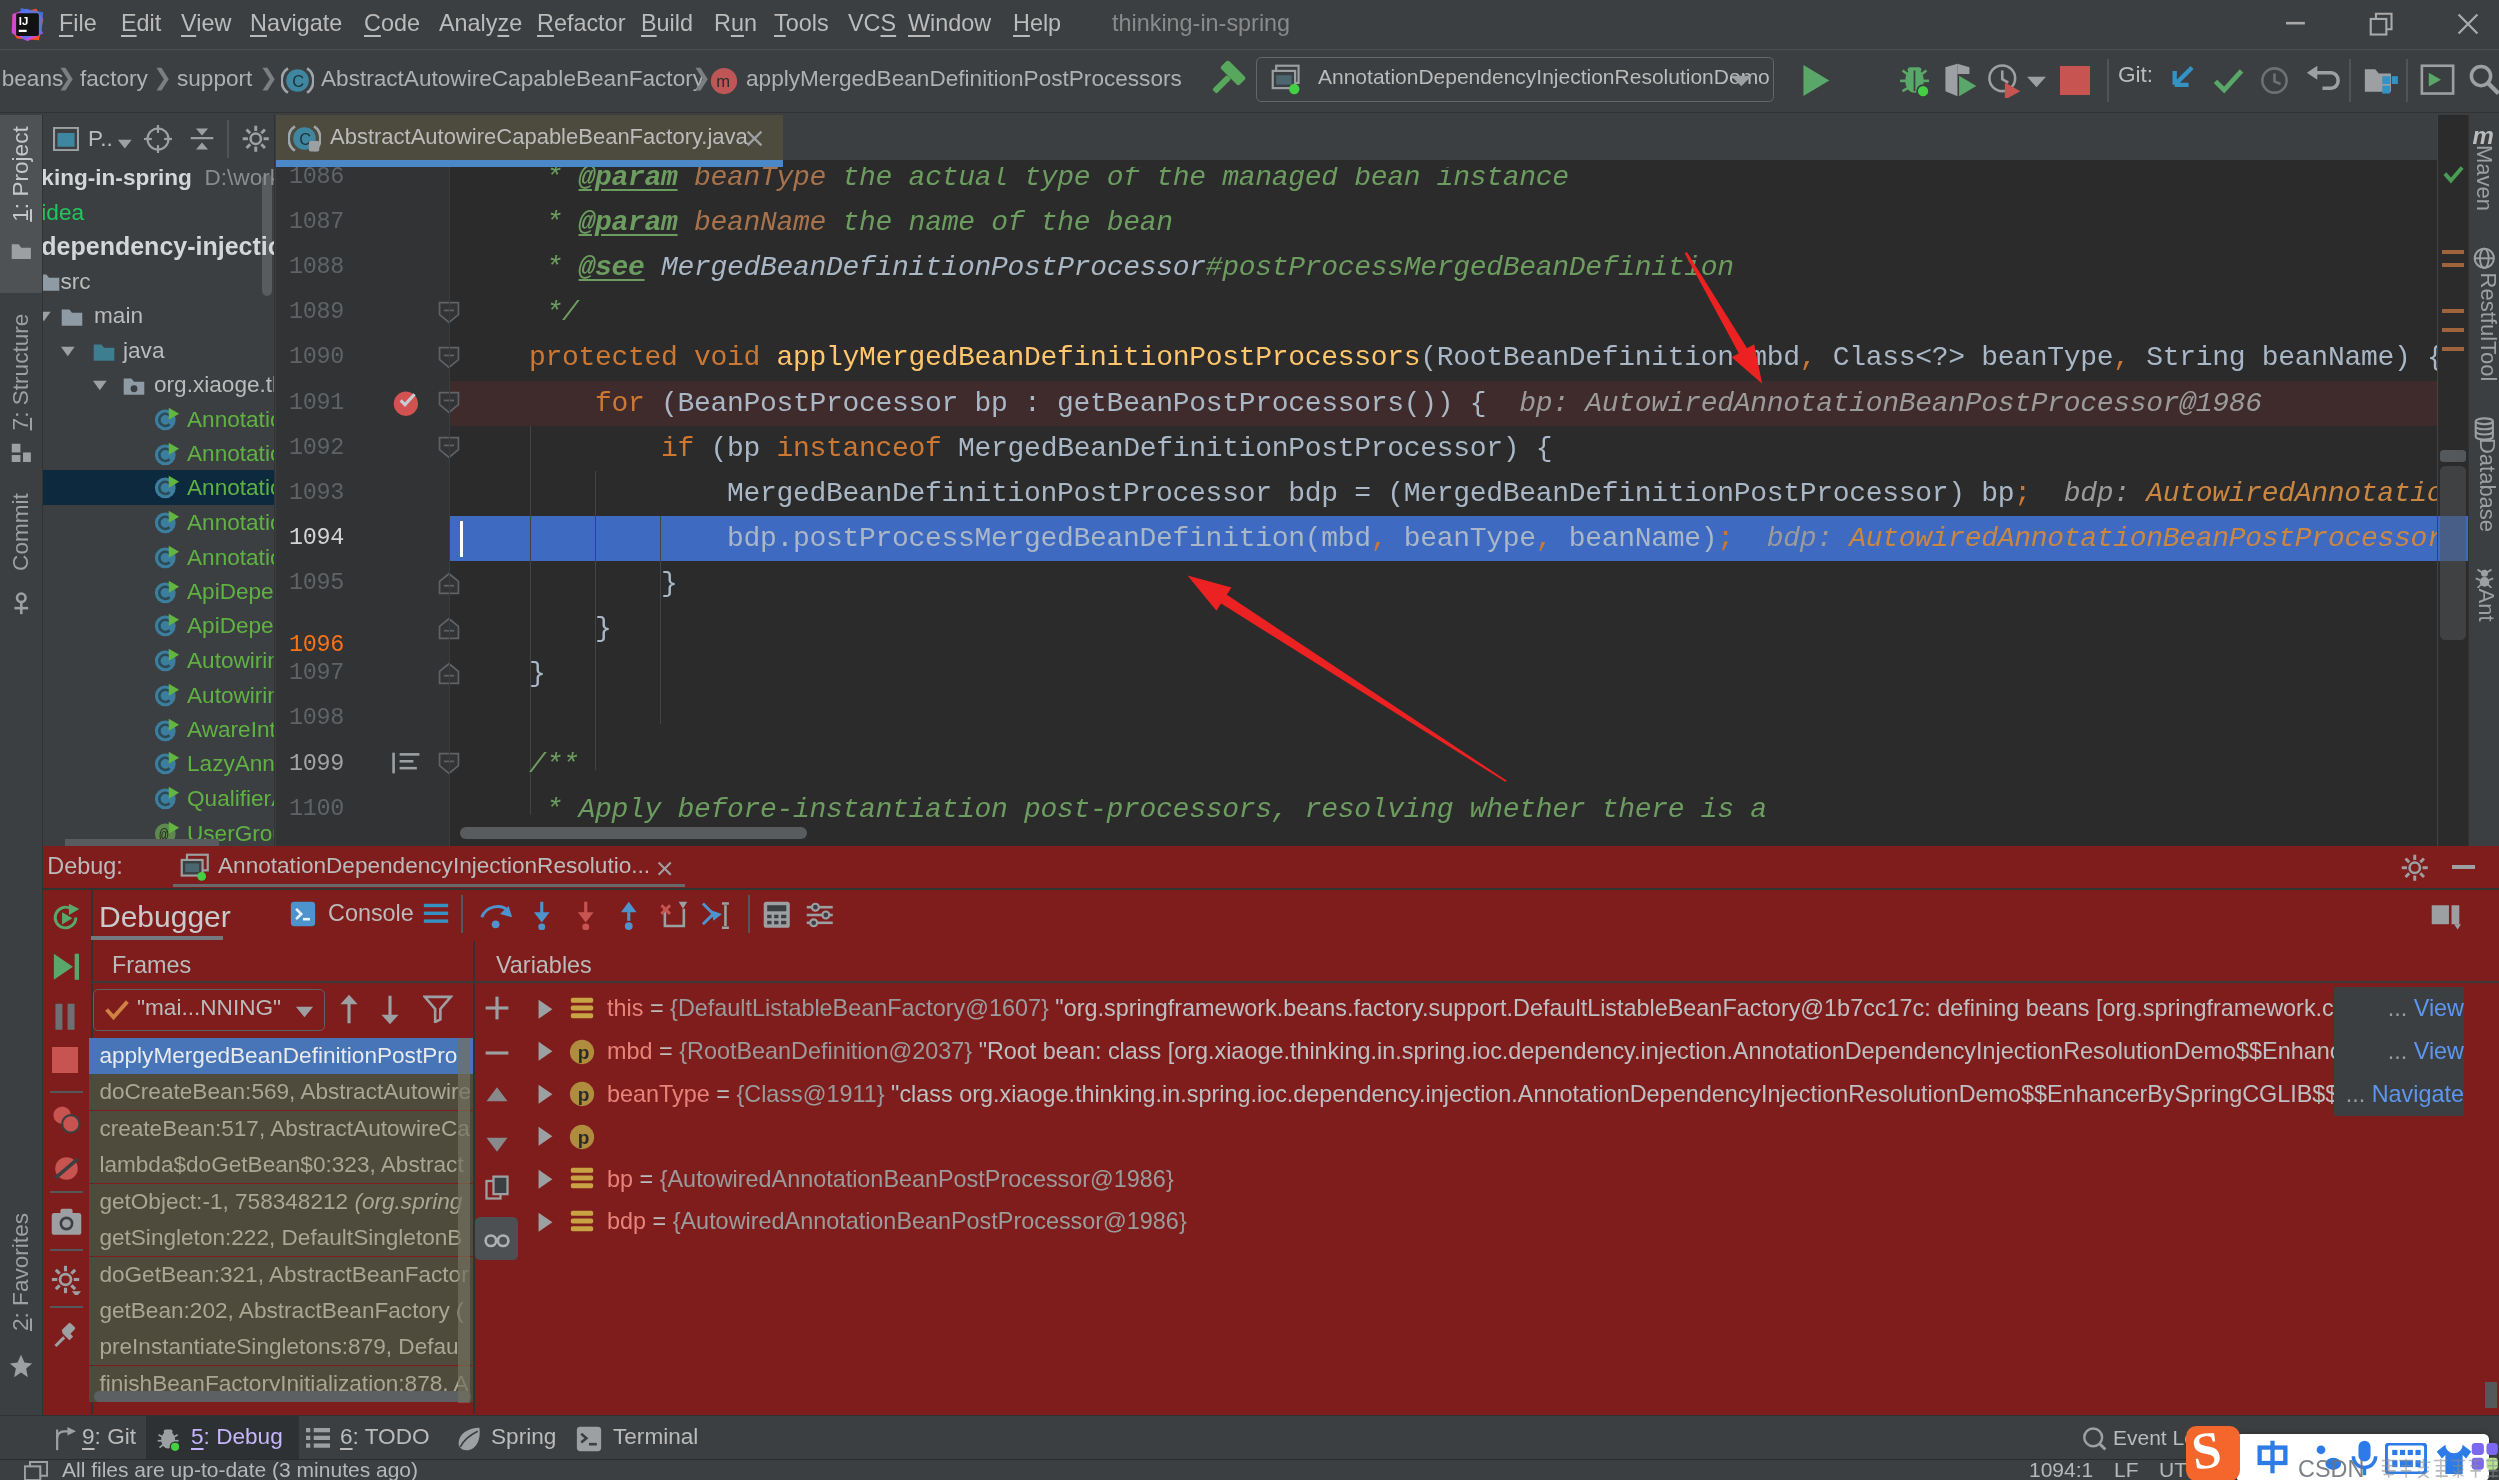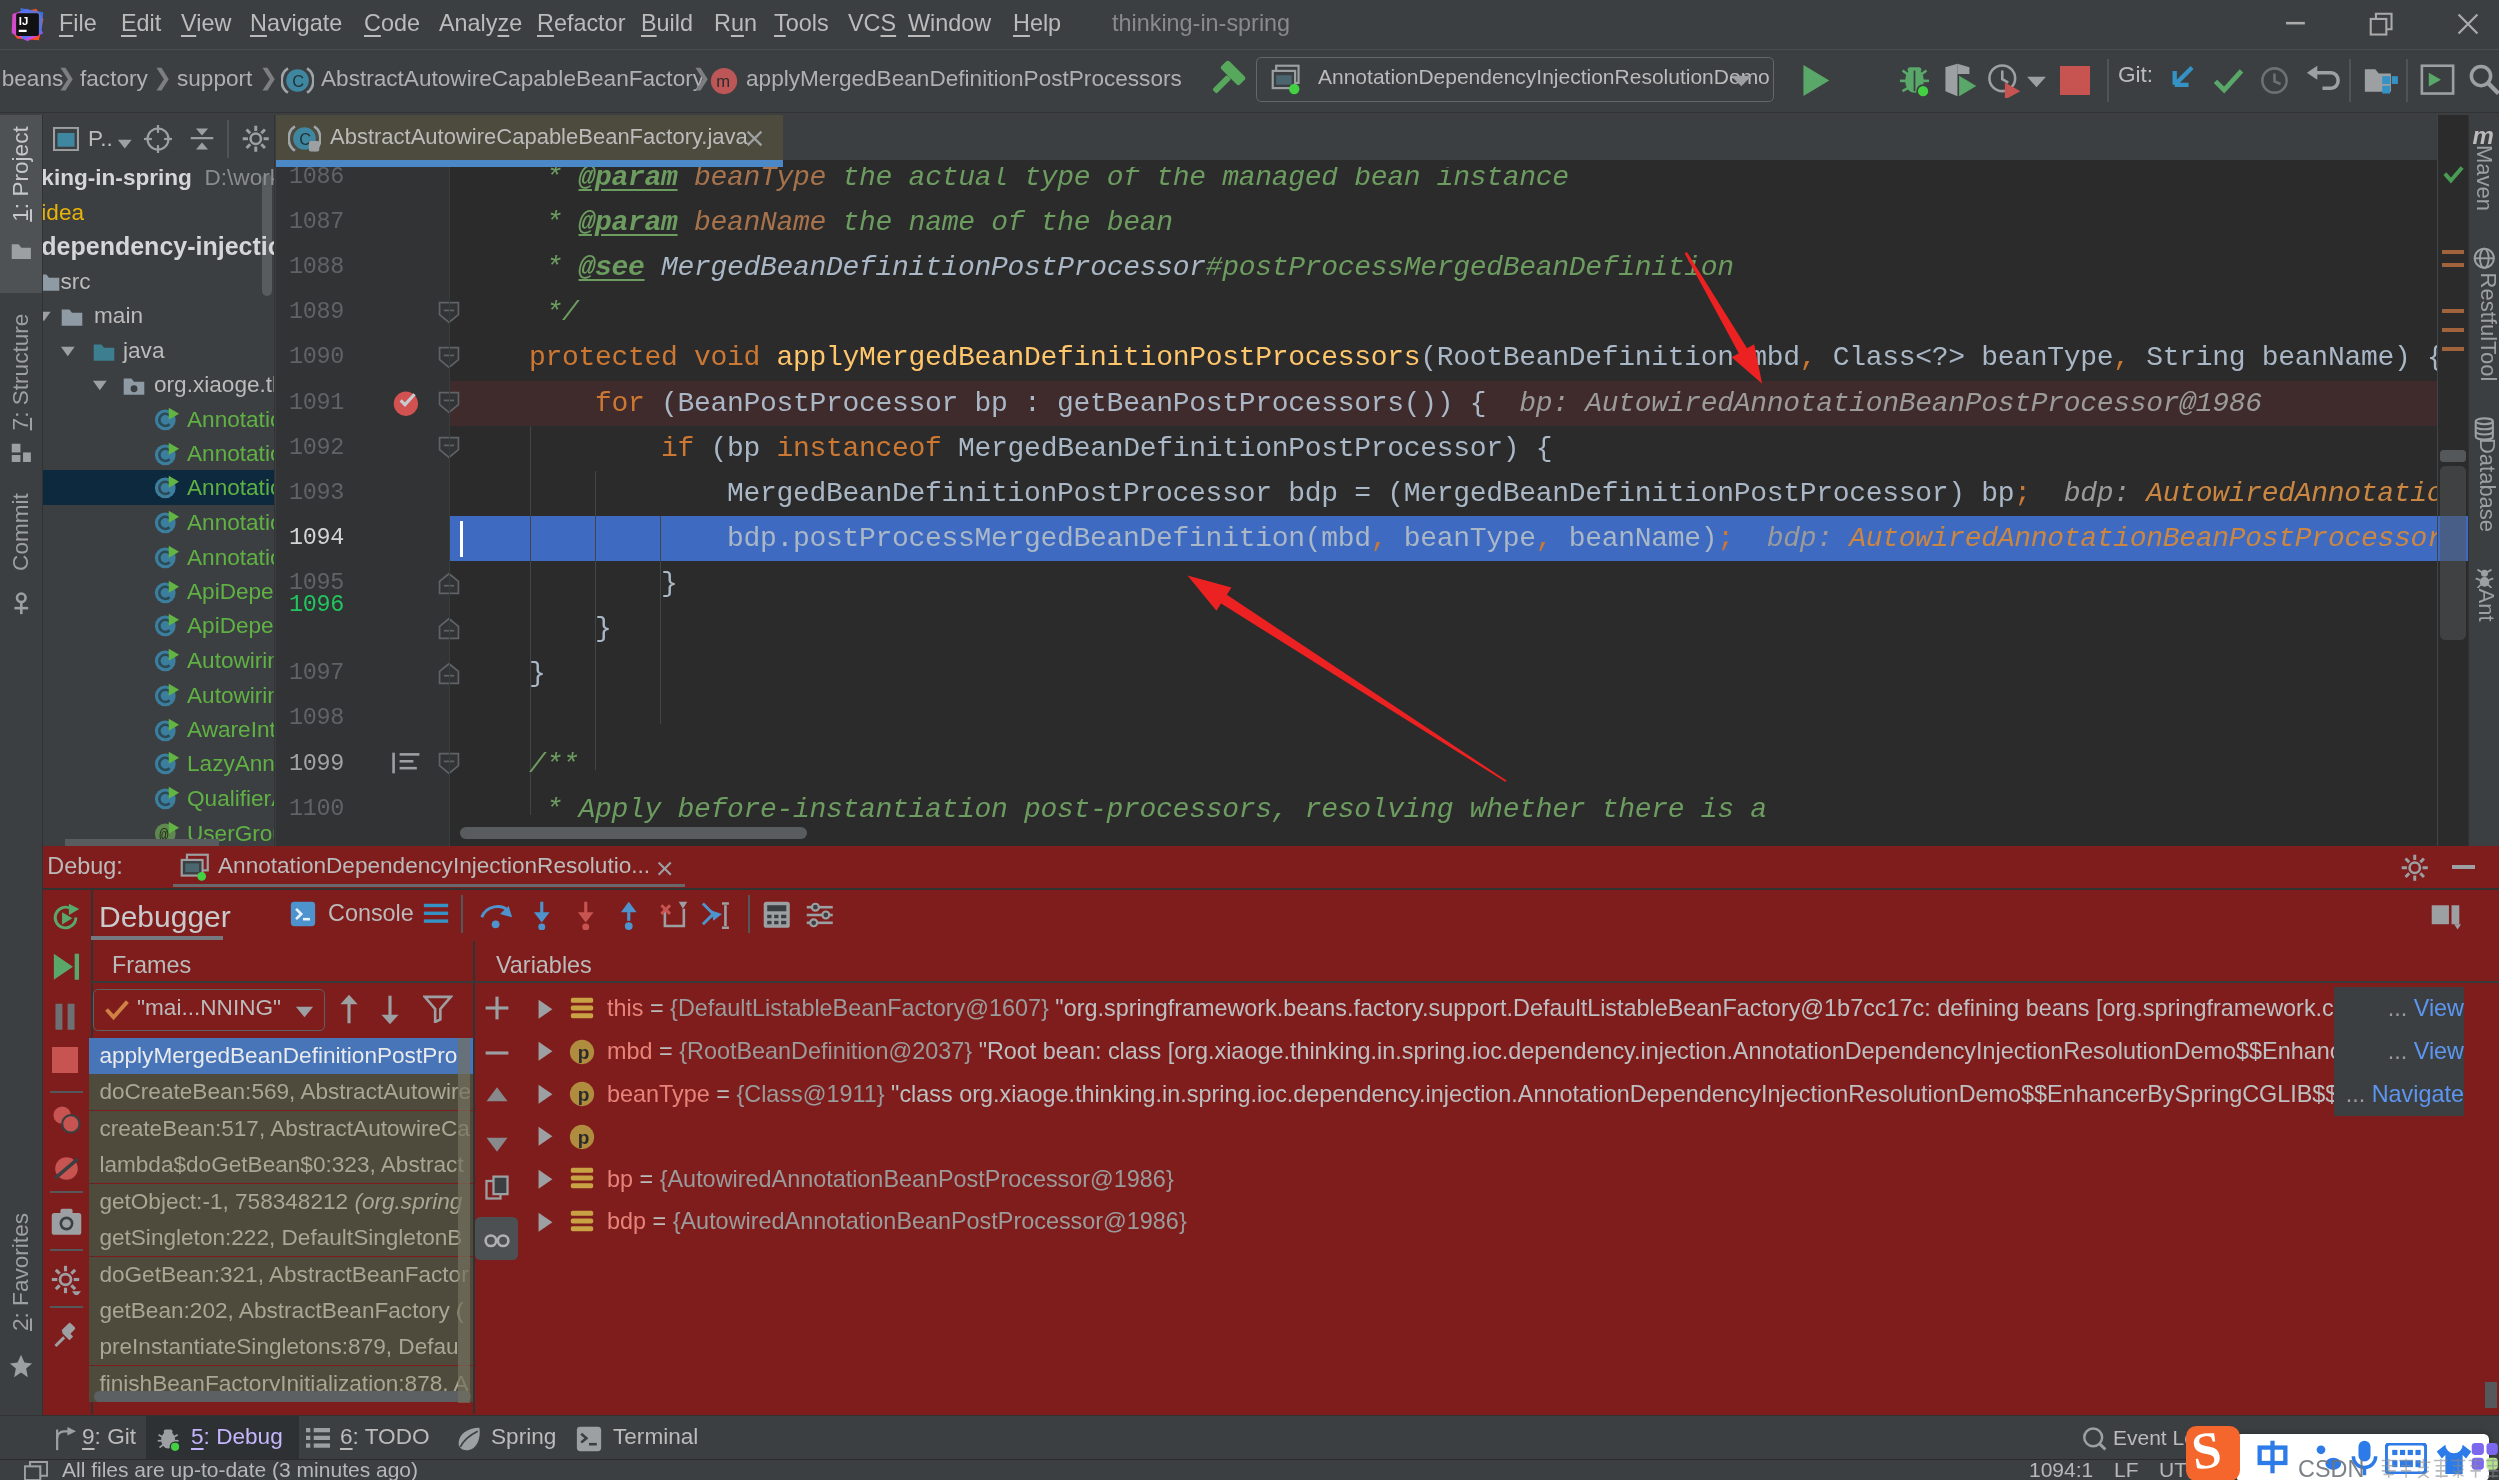--- a/index.html
+++ b/index.html
@@ -236,21 +236,21 @@
           <line x1="26" y1="17" x2="32" y2="17"></line>
       <line x1="6.4" y1="6.4" x2="10.6" y2="10.6"></line>
           <line x1="23.4" y1="23.4" x2="27.6" y2="27.6"></line>
       <line x1="6.4" y1="27.6" x2="10.6" y2="23.4"></line>
           <line x1="23.4" y1="10.6" x2="27.6" y2="6.4"></line>
     </g>
   </svg>
   <div id="tree" class="a" style="left:0;top:47px;width:231px;height:697px;overflow:hidden;">
 <div class="a" style="left:219px;top:12px;width:10.4px;height:122px;background:#595c5e;border-radius:5.2px;"></div>
 <div class="a nw" style="left:-1.7px;top:-1.7px;height:35px;line-height:35px;font-size:22.6px;"><b style="color:#d4d6d8">king-in-spring</b>  <span style="color:#8a8d90">D:\work</span></div>
-<div class="a nw" style="left:-1.7px;top:33px;height:35px;line-height:35px;font-size:22.6px;color:#eab308">idea</div>
+<div class="a nw" style="left:-1.7px;top:33px;height:35px;line-height:35px;font-size:22.6px;color:#22c55e">idea</div>
 <div class="a nw" style="left:-1.7px;top:67px;height:35px;line-height:35px;font-size:25px;"><b style="color:#d4d6d8">dependency-injection</b></div>
 <svg class="a" style="left:-6px;top:108px" width="24" height="22.6" viewBox="0 0 28 26">
           <path d="M2 5 L11 5 L14 9 L26 9 L26 24 L2 24 Z" fill="#8e9ba5"></path>
         </svg>
 <div class="a nw" style="left:17.4px;top:102px;height:35px;line-height:35px;font-size:22.6px;color:#bbbbbb">src</div>
 <svg class="a" style="left:-7px;top:148px" width="15.6" height="12" viewBox="0 0 18 14">
           <polygon points="1,2 17,2 9,13" fill="#9da0a3"></polygon>
         </svg>
 <svg class="a" style="left:17.4px;top:143px" width="24" height="22.6" viewBox="0 0 28 26">
           <path d="M2 5 L11 5 L14 9 L26 9 L26 24 L2 24 Z" fill="#8e9ba5"></path>
@@ -378,21 +378,21 @@
 <div class="ln" style="top:-12px;color:#606366">1086</div>
 <div class="ln" style="top:33px;color:#606366">1087</div>
 <div class="ln" style="top:78px;color:#606366">1088</div>
 <div class="ln" style="top:123px;color:#606366">1089</div>
 <div class="ln" style="top:168px;color:#606366">1090</div>
 <div class="ln" style="top:214px;color:#606366">1091</div>
 <div class="ln" style="top:259px;color:#606366">1092</div>
 <div class="ln" style="top:304px;color:#606366">1093</div>
 <div class="ln" style="top:349px;color:#d4d4d4">1094</div>
 <div class="ln" style="top:394px;color:#606366">1095</div>
-<div class="ln" style="top:416px;color:#22c55e">1096</div>
+<div class="ln" style="top:456px;color:#f97316">1096</div>
 <div class="ln" style="top:484px;color:#606366">1097</div>
 <div class="ln" style="top:529px;color:#606366">1098</div>
 <div class="ln" style="top:575px;color:#a3a3a3">1099</div>
 <div class="ln" style="top:620px;color:#606366">1100</div>
 <svg class="a" style="left:161px;top:133px" width="24" height="26" viewBox="0 0 28 30">
           <path d="M3 3 h22 v14 l-11 9 l-11 -9 z" fill="#313335" stroke="#606366" stroke-width="2"></path>
           <g stroke="#606366" stroke-width="2">
             <line x1="8" y1="12" x2="20" y2="12"></line>
           </g>
         </svg>

